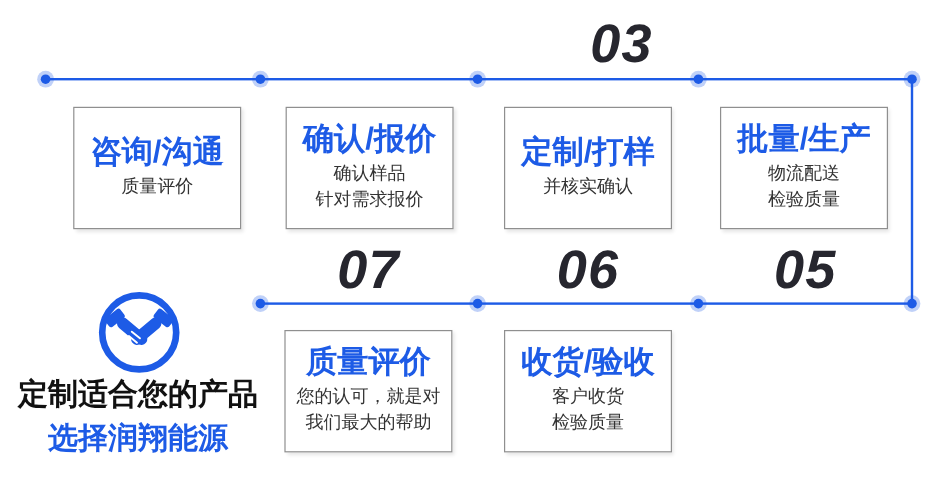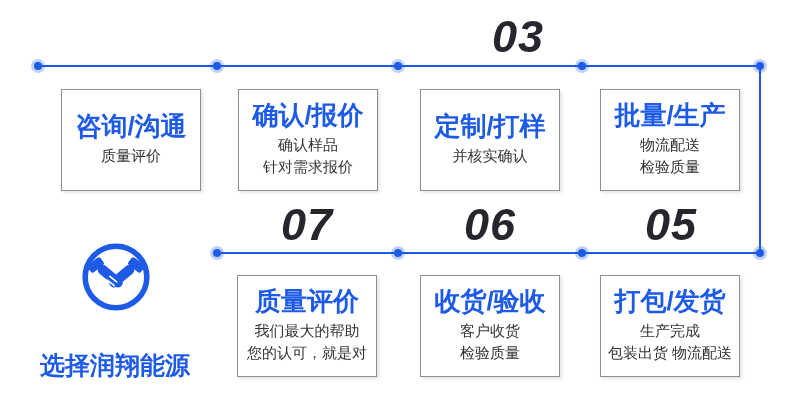--- a/index.html
+++ b/index.html
@@ -90,43 +90,39 @@
     <div class="card-desc">并核实确认</div>
   </div>
   <div class="card" style="left:600px;top:89px;">
     <div class="card-title">批量/生产</div>
     <div class="card-desc">物流配送</div>
     <div class="card-desc">检验质量</div>
   </div>
 
   <div class="card" style="left:237px;top:275px;">
     <div class="card-title">质量评价</div>
+    <div class="card-desc">您的认可，就是对</div>
     <div class="card-desc">我们最大的帮助</div>
-    <div class="card-desc">您的认可，就是对</div>
   </div>
   <div class="card" style="left:420px;top:275px;">
     <div class="card-title">收货/验收</div>
     <div class="card-desc">客户收货</div>
     <div class="card-desc">检验质量</div>
-  </div>
-  <div class="card" style="left:600px;top:275px;">
-    <div class="card-title">打包/发货</div>
-    <div class="card-desc">生产完成</div>
-    <div class="card-desc">包装出货 物流配送</div>
   </div>
 
   <div class="icon-wrap">
     <svg width="74" height="74" viewBox="0 0 120 120" aria-hidden="true">
       <circle cx="60" cy="60" r="50" fill="#ffffff" stroke="currentColor" stroke-width="9"></circle>
       <rect x="14" y="33" width="26" height="15" rx="3.5" fill="currentColor" transform="rotate(-38 27 40.5)"></rect>
       <rect x="80" y="33" width="26" height="15" rx="3.5" fill="currentColor" transform="rotate(38 93 40.5)"></rect>
       <line x1="38" y1="48" x2="63" y2="69" stroke="currentColor" stroke-width="16" stroke-linecap="round"></line>
       <line x1="82" y1="48" x2="57" y2="69" stroke="currentColor" stroke-width="16" stroke-linecap="round"></line>
       <g stroke="#ffffff" stroke-width="2.6" stroke-linecap="round">
         <line x1="50" y1="59" x2="61" y2="68"></line>
         <line x1="46" y1="65" x2="57" y2="74"></line>
         <line x1="44" y1="71" x2="53" y2="78"></line>
       </g>
     </svg>
   </div>
+  <div class="footer-text footer-headline">定制适合您的产品</div>
   <div class="footer-text footer-brand">选择润翔能源</div>
 
 </div>
 
 </body></html>

